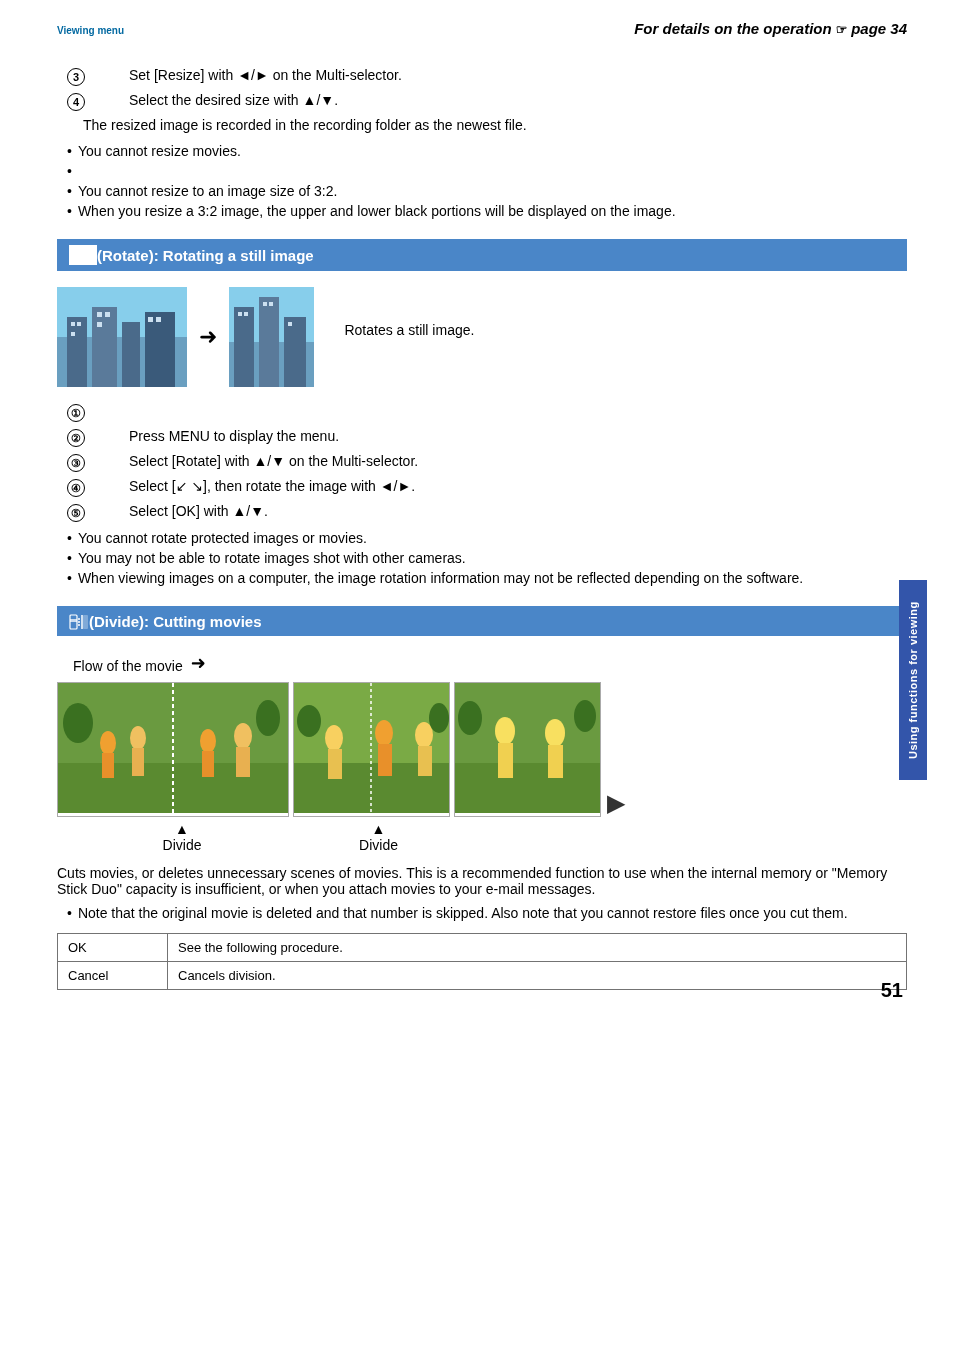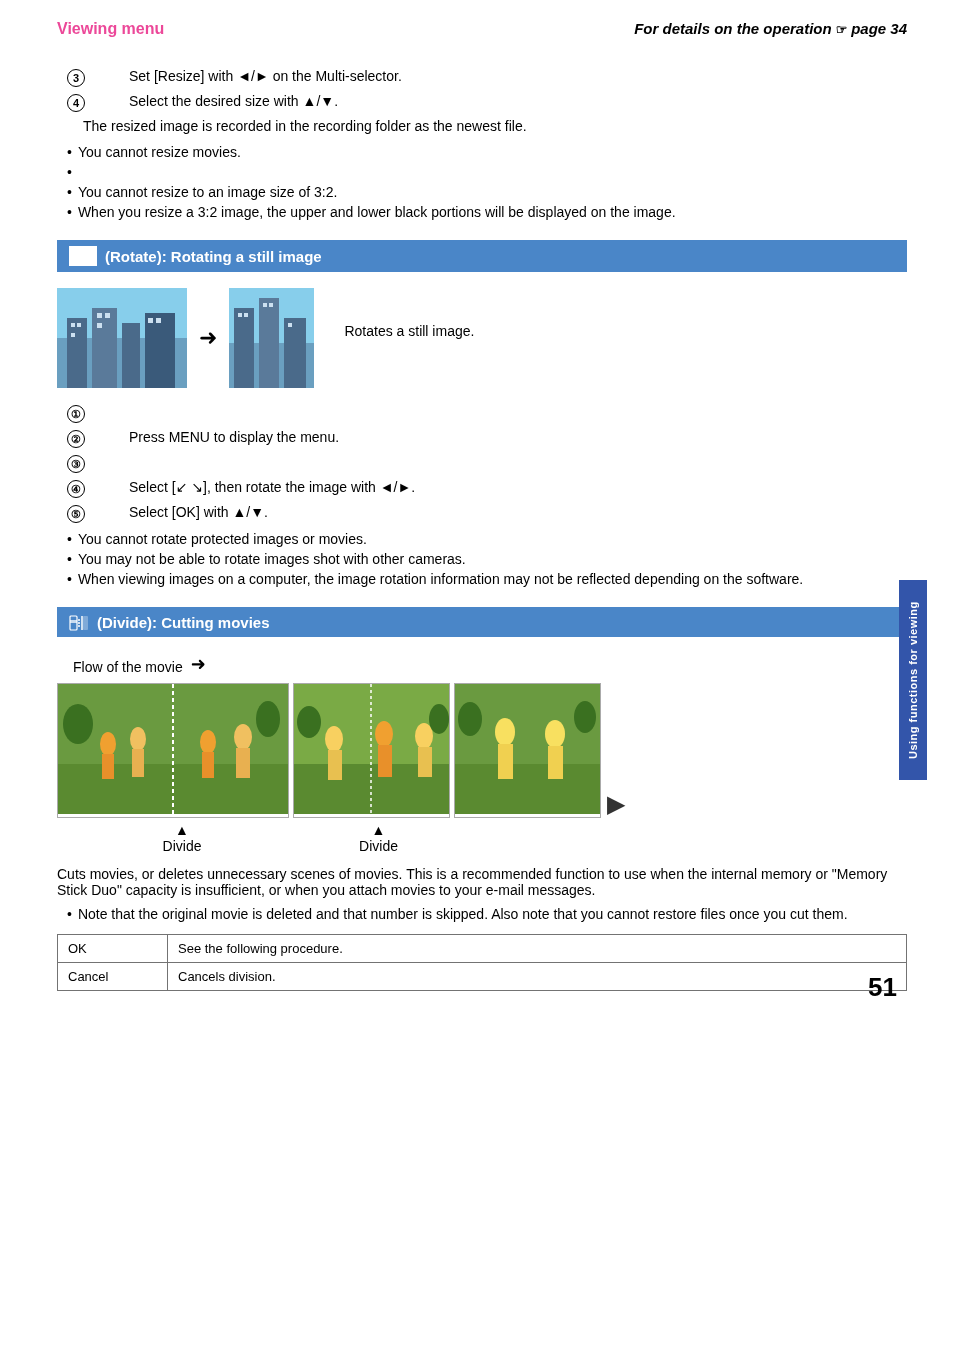--- a/index.html
+++ b/index.html
@@ -22,22 +22,22 @@
 
     
     .header {
       display: flex;
       justify-content: space-between;
       align-items: baseline;
       margin-bottom: 30px;
       border-bottom: none;
     }
     .header-left {
-      color: #ec4899;
-      font-size: 16px;
+      color: #0369a1;
+      font-size: 10px;
       font-weight: bold;
     }
     .header-right {
       font-size: 15px;
       font-style: italic;
       font-weight: bold;
       color: #000;
     }
     .header-right .ref-icon {
       font-style: normal;
@@ -88,21 +88,21 @@
     
     .section-header {
       background-color: #4a86c8;
       color: #fff;
       padding: 6px 12px;
       font-size: 15px;
       font-weight: bold;
       margin: 20px 0 16px 0;
       display: flex;
       align-items: center;
-      gap: 8px;
+      gap: 0;
     }
     .section-header .icon-box {
       display: inline-block;
       background: #fff;
       color: #4a86c8;
       font-size: 11px;
       padding: 1px 3px;
       border: 1px solid #fff;
       font-weight: bold;
     }
@@ -165,23 +165,23 @@
       letter-spacing: 0.5px;
       height: 200px;
       display: flex;
       align-items: center;
       justify-content: center;
     }
 
     
     .page-number {
       position: absolute;
-      right: 30px;
+      right: 24px;
       bottom: 20px;
-      font-size: 26px;
+      font-size: 20px;
       font-weight: bold;
       margin-top: 44px;
     }
 
     
     .building-img-left {
       position: relative;
       width: 130px;
       height: 100px;
       overflow: hidden;
@@ -298,20 +298,21 @@
   <div>
     <div class="numbered-item">
       <span class="num-circle">①</span>
     </div>
     <div class="numbered-item">
       <span class="num-circle">②</span>
       <span class="numbered-item-content">Press MENU to display the menu.</span>
     </div>
     <div class="numbered-item">
       <span class="num-circle">③</span>
+      <span class="numbered-item-content">Select [Rotate] with ▲/▼ on the Multi-selector.</span>
     </div>
     <div class="numbered-item">
       <span class="num-circle">④</span>
       <span class="numbered-item-content">Select [↙ ↘], then rotate the image with ◄/►.</span>
     </div>
     <div class="numbered-item">
       <span class="num-circle">⑤</span>
       <span class="numbered-item-content">Select [OK] with ▲/▼.</span>
     </div>
   </div>

